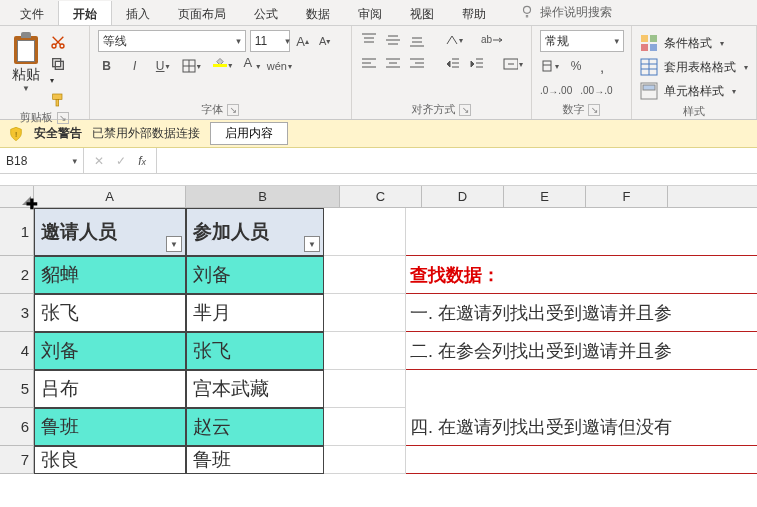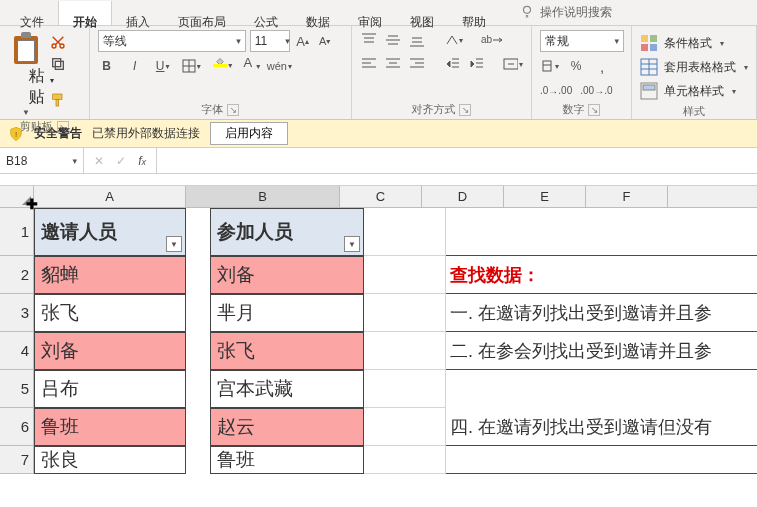--- a/index.html
+++ b/index.html
@@ -1,38 +1,38 @@
 <!DOCTYPE html>
 <html><head>
 <meta charset="utf-8">
 <style>
   * { box-sizing: border-box; }
   html, body { margin: 0; padding: 0; font-family: "Microsoft YaHei", "SimSun", sans-serif; font-size: 12px; background: #fff; color: #333; overflow: hidden; }
   .app { width: 757px; height: 507px; position: relative; background: #fff; }
 
   
   .menubar { display: flex; align-items: center; height: 26px; background: #f3f2f1; border-bottom: 1px solid #d0d0d0; padding: 0 6px; font-size: 12px; }
-  .menubar .tab { padding: 8px 14px; height: 24px; line-height: 26px; cursor: default; }
+  .menubar .tab { padding: 0 14px; height: 24px; line-height: 26px; cursor: default; }
   .menubar .tab.active { background: #fff; border-left: 1px solid #d0d0d0; border-right: 1px solid #d0d0d0; font-weight: bold; }
   .menubar .help-area { margin-left: 20px; display: flex; align-items: center; gap: 6px; color: #666; }
 
   
   .ribbon { height: 94px; background: #f3f2f1; border-bottom: 1px solid #c8c8c8; display: flex; }
   .group { border-right: 1px solid #d6d4d2; padding: 4px 8px 2px 8px; display: flex; flex-direction: column; justify-content: space-between; }
   .group-label { text-align: center; font-size: 11px; color: #666; padding-top: 2px; display: flex; justify-content: center; align-items: center; gap: 4px; }
   .group-label .dlg { font-size: 9px; color: #888; border: 1px solid #bbb; width: 12px; height: 12px; display: inline-flex; align-items: center; justify-content: center; cursor: default; }
 
   
   .clip-body { display: flex; gap: 6px; }
   .paste-big { display: flex; flex-direction: column; align-items: center; width: 36px; padding-top: 2px; cursor: default; }
   .paste-big .paste-icon { width: 28px; height: 32px; position: relative; }
   .paste-big .paste-icon .board { position:absolute; left:2px; top:4px; width:24px; height:28px; background:#b5651d; border-radius:2px; }
   .paste-big .paste-icon .sheet { position:absolute; left:5px; top:8px; width:18px; height:22px; background:#fff; border:1px solid #7a7a7a; }
   .paste-big .paste-icon .clip { position:absolute; left:9px; top:0px; width:10px; height:6px; background:#888; border-radius:2px 2px 0 0; }
-  .paste-big .lbl { font-size: 16px; margin-top: 2px; margin-left: 21px; }
+  .paste-big .lbl { font-size: 14px; margin-top: 2px; }
   .paste-big .dd { font-size: 8px; color:#555; }
   .clip-small { display: flex; flex-direction: column; gap: 6px; padding-top: 4px; }
   .clip-small svg { display: block; }
 
   
   .font-body { display: flex; flex-direction: column; gap: 4px; }
   .font-row { display: flex; align-items: center; gap: 4px; }
   .combo { background:#fff; border:1px solid #b5b5b5; height:22px; display:flex; align-items:center; padding:0 4px; font-size:12px; }
   .combo .arrow { margin-left:auto; font-size:9px; color:#555; }
   .icon-btn { min-width: 18px; height: 20px; display: inline-flex; align-items: center; justify-content: center; color:#555; cursor: default; }
@@ -75,28 +75,28 @@
   .corner { width:34px; background:#f0f0f0; border-right:1px solid #bdbdbd; border-bottom:1px solid #bdbdbd; position:relative;}
   .corner .tri { position:absolute; right:2px; bottom:2px; width:0;height:0;border-left:9px solid transparent;border-bottom:9px solid #888; }
   .col-h { background:#f0f0f0; border-right:1px solid #bdbdbd; border-bottom:1px solid #bdbdbd; text-align:center; line-height:22px; font-size:13px; color:#333; }
   .col-h.sel { background:#d8d8d8; }
   .col-A { width:152px; } .col-B { width:154px; } .col-C { width:82px; } .col-D { width:82px; } .col-E { width:82px; } .col-F { width:82px; }
 
   .rows { display:flex; flex-direction:column; }
   .row { display:flex; height:38px; }
   .row-h { width:34px; background:#f0f0f0; border-right:1px solid #bdbdbd; border-bottom:1px solid #bdbdbd; display:flex; align-items:center; justify-content:flex-end; padding-right:4px; font-size:15px; color:#333; }
   .cell { border-right:1px solid #d4d4d4; border-bottom:1px solid #d4d4d4; position:relative; }
-  .cell-A { width:152px; } .cell-B { width:154px;margin-left:24px; } .cell-C { width:82px; }
+  .cell-A { width:152px; } .cell-B { width:138px; } .cell-C { width:82px; }
   .rest { flex:1; border-bottom:1px solid #b91c1c; display:flex; align-items:center; padding-left:4px; font-size:18px; white-space:nowrap; }
 
   
   .thead { background:#dde5f0; border:1px solid #444 !important; font-size:19px; font-weight:bold; display:flex; align-items:center; padding-left:6px; }
   .thead .filter { position:absolute; right:3px; bottom:3px; width:16px; height:16px; background:#fff; border:1px solid #888; display:flex; align-items:center; justify-content:center; font-size:8px; color:#555; }
   .tcell { border:1px solid #444 !important; font-size:19px; display:flex; align-items:center; padding-left:6px; }
-  .tband { background:#fca5a5; }
+  .tband { background:#5eead4; }
 
   .red-bold { color:#dd0000; font-weight:bold; }
 
   
   .cursor-plus { position:absolute; left:26px; top:196px; font-size:14px; font-weight:bold; color:#000; pointer-events:none; }
 </style>
 </head>
 <body>
 
 <div class="app">

